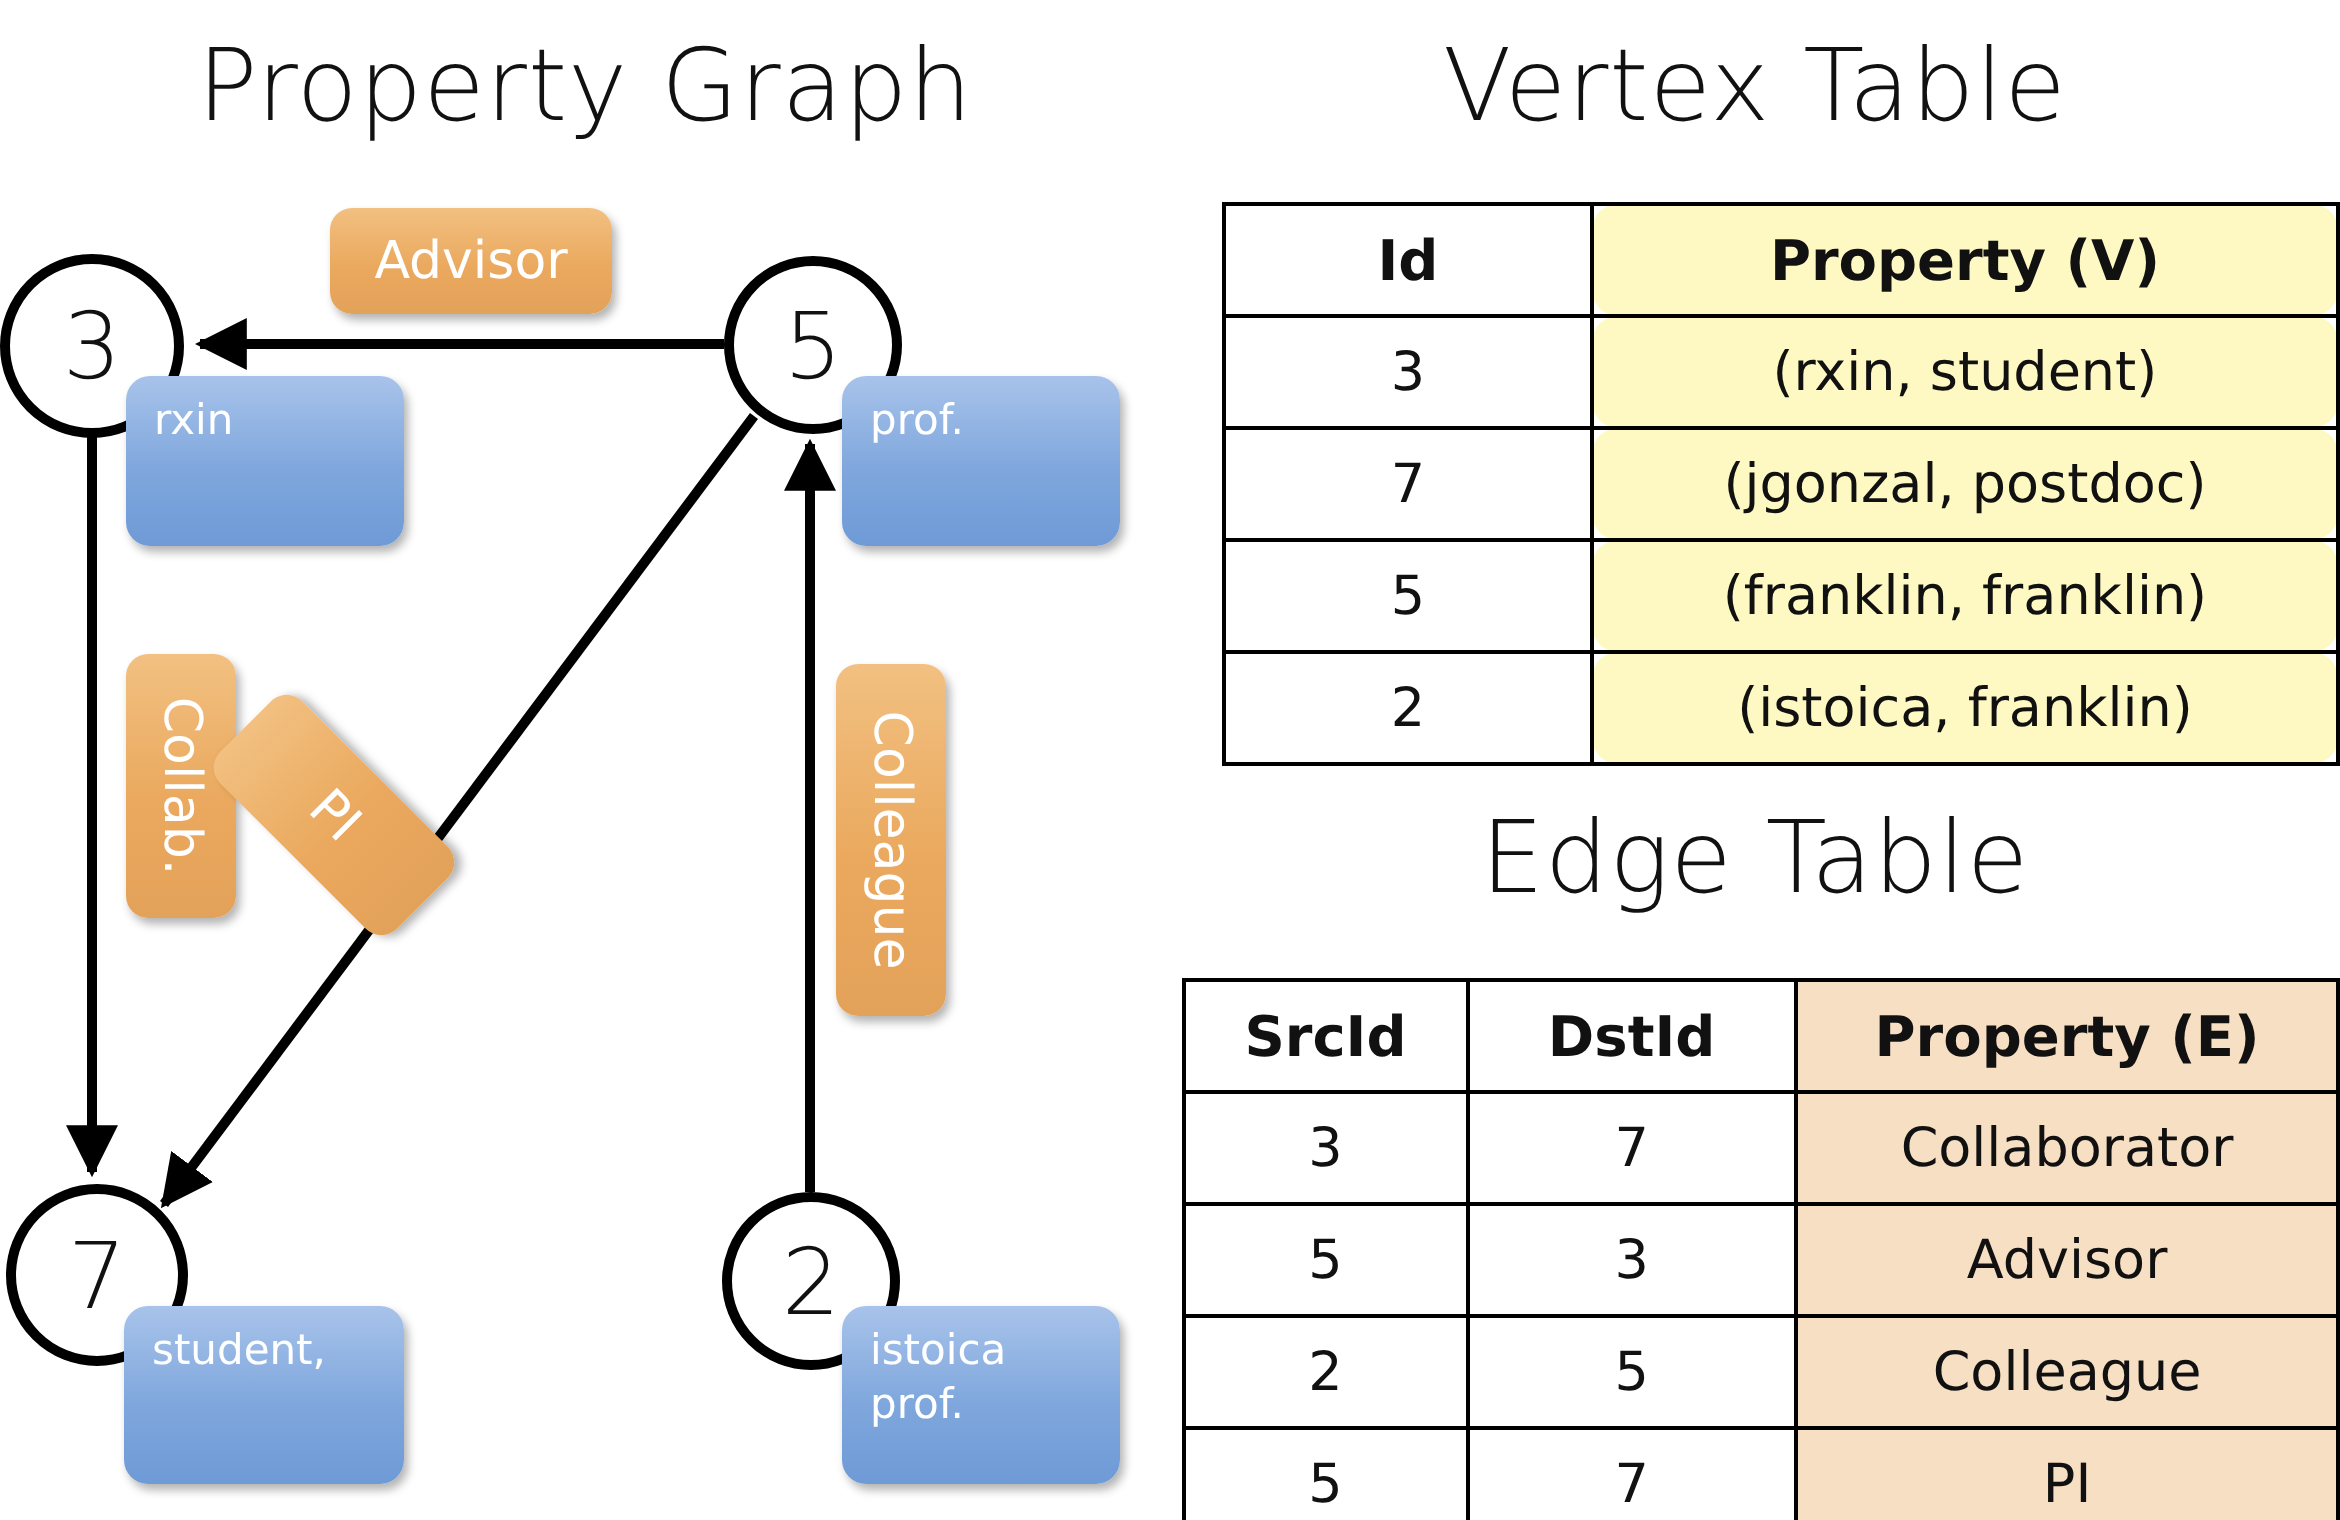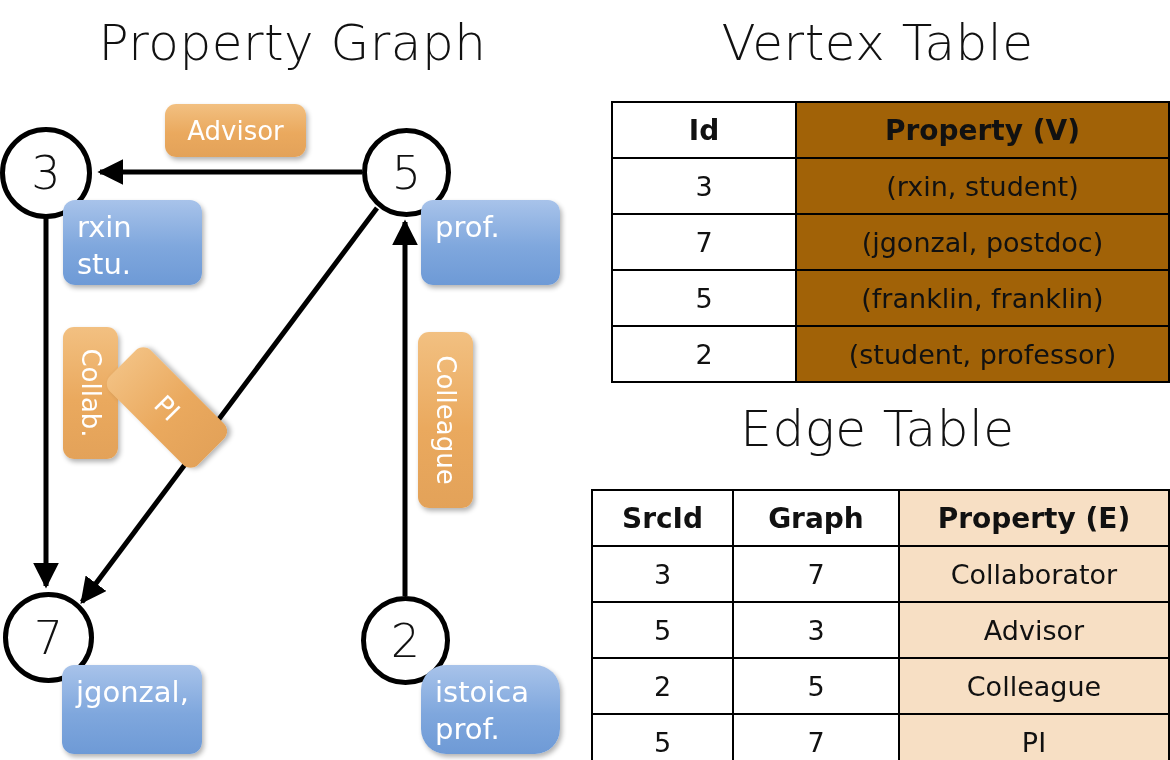--- a/index.html
+++ b/index.html
@@ -48,26 +48,25 @@
     color: #111;
     z-index: 4;
   }
 
   .vlabel {
     border-radius: 12px;
     background: linear-gradient(180deg, #a8c3ea 0%, #7fa7dd 55%, #6e9ad6 100%);
     box-shadow: 2px 3px 5px rgba(0,0,0,0.30);
     color: #ffffff;
     font-family: "DejaVu Sans", sans-serif;
-    font-size: 29px;
+    font-size: 21px;
     line-height: 1.28;
     padding: 9px 0 0 14px;
     box-sizing: border-box;
     z-index: 6;
-    margin-top: 12px;
   }
 
   .elabel {
     border-radius: 11px;
     background: linear-gradient(180deg, #f2c081 0%, #eaa95e 55%, #e3a259 100%);
     box-shadow: 2px 3px 5px rgba(0,0,0,0.30);
     color: #ffffff;
     font-family: "DejaVu Sans", sans-serif;
     font-size: 26px;
     display: flex;
@@ -94,21 +93,21 @@
     text-align: center;
     font-weight: normal;
     font-size: 27px;
     color: #111;
     padding: 0;
   }
   .tbl th { font-weight: bold; font-size: 28px; }
   .tbl td { height: 54px; }
   .tbl th { height: 54px; }
 
-  .cell-v { background: #a16207; }
+  .cell-v { background: #fef9c3; border-radius: 13px; }
   .cell-e { background: #f7dfc4; }
   .cell-plain { background: #ffffff; }
 
   #vertex-title { left: 585px; top: 14px; width: 585px; }
   #vertex-table-wrap { left: 591px; top: 101px; padding-left: 20px; }
   #edge-title   { left: 585px; top: 400px; width: 585px; }
   #edge-table-wrap { left: 591px; top: 489px; }
 </style>
 </head>
 <body>
@@ -141,29 +140,28 @@
   </div>
   <div class="abs node" style="left:3px;   top:592px; width:91px;  height:91px;">
     <span>7</span>
   </div>
   <div class="abs node" style="left:361px; top:596px; width:89px;  height:89px;">
     <span>2</span>
   </div>
 
   <div class="abs vlabel" style="left:63px;  top:188px; width:139px; height:85px;">
     <div>rxin</div>
-    <div>stu.</div>
   </div>
   <div class="abs vlabel" style="left:421px; top:188px; width:139px; height:85px;">
     <div>prof.</div>
   </div>
   <div class="abs vlabel" style="left:62px;  top:653px; width:140px; height:89px;">
-    <div>jgonzal,</div>
-  </div>
-  <div class="abs vlabel" style="left:421px; top:653px; width:139px; height:89px;border-radius:25px;">
+    <div>student,</div>
+  </div>
+  <div class="abs vlabel" style="left:421px; top:653px; width:139px; height:89px;">
     <div>istoica</div>
     <div>prof.</div>
   </div>
 
   <div class="abs elabel" style="left:165px; top:104px; width:141px; height:53px;">
     <span>Advisor</span>
   </div>
 
   <div class="abs elabel rot90" style="left:63px;  top:327px; width:55px;  height:132px;">
     <span>Collab.</span>
@@ -196,34 +194,34 @@
       <tr>
         <td class="cell-plain">7</td>
         <td class="cell-v">(jgonzal, postdoc)</td>
       </tr>
       <tr>
         <td class="cell-plain">5</td>
         <td class="cell-v">(franklin, franklin)</td>
       </tr>
       <tr>
         <td class="cell-plain">2</td>
-        <td class="cell-v">(student, professor)</td>
+        <td class="cell-v">(istoica, franklin)</td>
       </tr>
     </tbody>
   </table>
 </div>
 
 <div class="abs title" id="edge-title">Edge Table</div>
 
 <div class="abs" id="edge-table-wrap">
   <table class="tbl">
     <thead>
       <tr>
         <th class="cell-plain" style="width:151px;margin-left:42px;">SrcId</th>
-        <th class="cell-plain" style="width:178px;">Graph</th>
+        <th class="cell-plain" style="width:178px;">DstId</th>
         <th class="cell-e" style="width:289px;">Property (E)</th>
       </tr>
     </thead>
     <tbody>
       <tr>
         <td class="cell-plain">3</td>
         <td class="cell-plain">7</td>
         <td class="cell-e">Collaborator</td>
       </tr>
       <tr>

